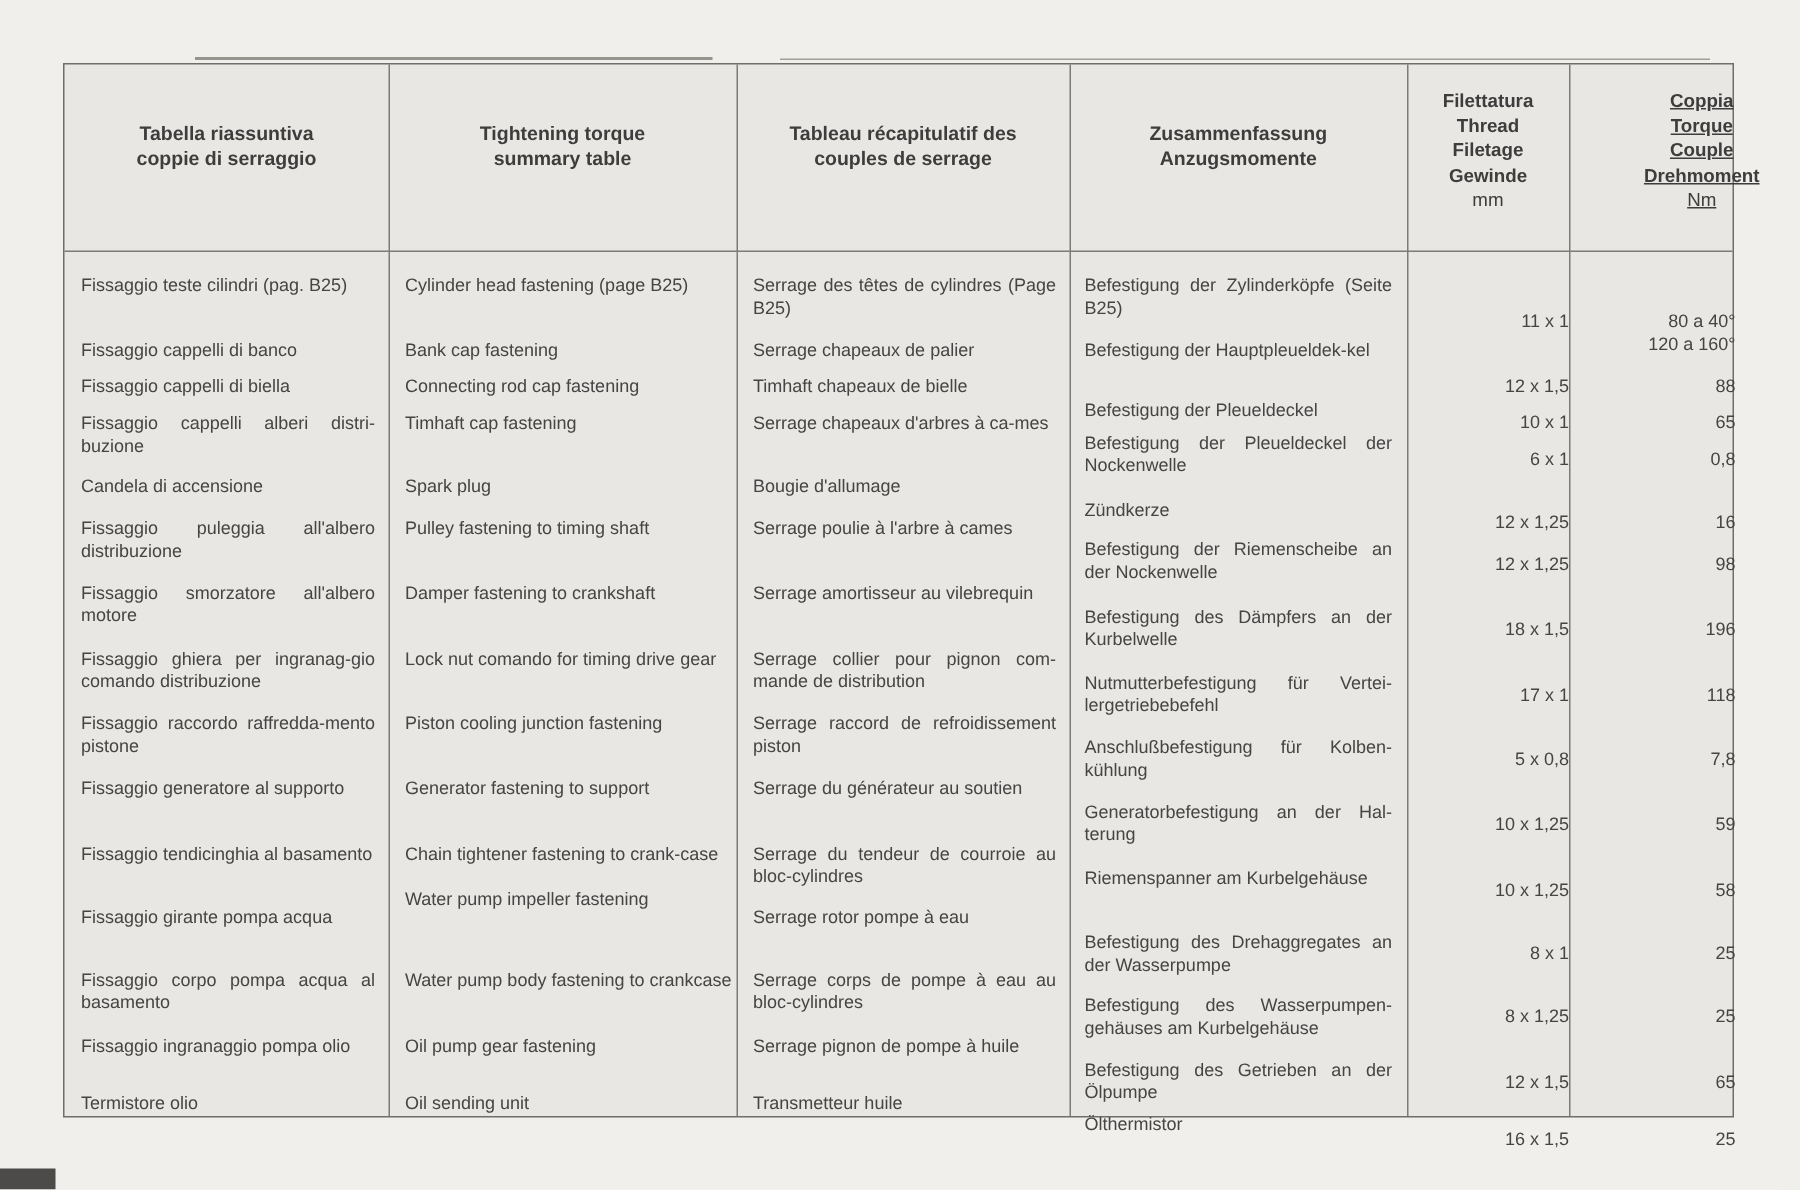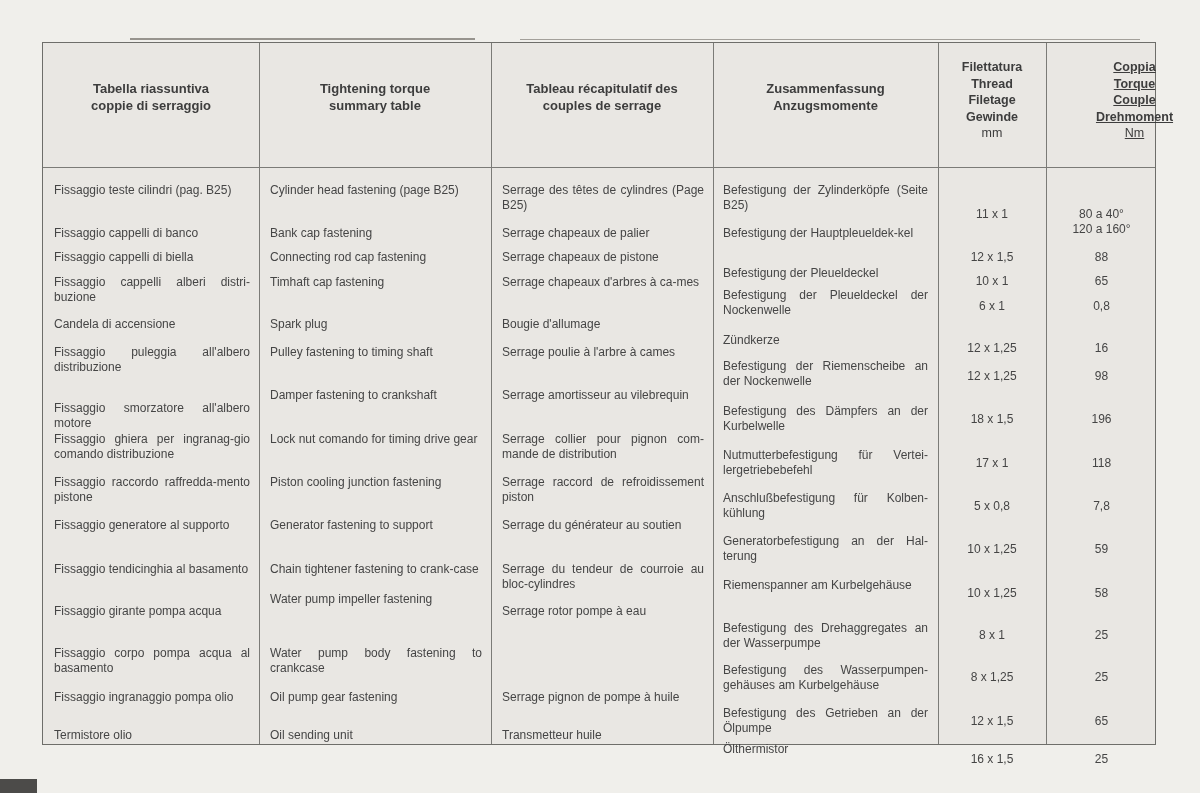--- a/index.html
+++ b/index.html
@@ -15,28 +15,28 @@
   .h{position:absolute;text-align:center;white-space:pre-line;font-weight:bold;
      font-size:13px;line-height:17px;color:#3d3d3d;}
   .h-it{left:0;width:216px;top:37px;text-align:center;}
   .h-en{left:216px;width:232px;top:37px;}
   .h-fr{left:448px;width:222px;top:37px;}
   .h-de{left:670px;width:225px;top:37px;}
   .h-th{left:895px;width:108px;top:16px;font-size:12.5px;line-height:16.5px;}
   .h-tq{left:1036px;width:111px;top:16px;font-size:12.5px;line-height:16.5px;text-decoration:underline;}
   .unit{font-weight:normal;}
   .col{position:absolute;top:0;height:100%;}
-  .col-it{left:0;width:216px;} .col-en{left:216px;width:232px;} .col-fr{left:448px;width:222px;}
+  .col-it{left:0;width:216px;} .col-en{left:216px;width:232px;padding-left:12px;} .col-fr{left:448px;width:222px;}
   .col-de{left:670px;width:225px;} .col-th{left:895px;width:108px;} .col-tq{left:1003px;width:111px;}
   .c{position:absolute;font-size:12px;line-height:15px;}
   .col-it .c{left:11px;right:9px;text-align:justify;}
   .col-en .c{left:11px;right:9px;text-align:justify;}
   .col-fr .c{left:11px;right:9px;text-align:justify;}
   .col-de .c{left:10px;right:10px;text-align:justify;}
-  .col-th .c,.col-tq .c{left:0;right:0;text-align:center;white-space:pre-line;margin-top:36px;}
+  .col-th .c,.col-tq .c{left:0;right:0;text-align:right;white-space:pre-line;margin-top:36px;}
   .page-tab{position:absolute;left:0;top:779px;width:37px;height:14px;background:#4c4b49;}
 </style>
 </head>
 <body>
 
 <div class="page">
   <div class="scan-line"></div>
   <div class="scan-line2"></div>
 
   <div class="ttable">
@@ -66,21 +66,21 @@
 Drehmoment</span>
 <span class="unit">Nm</span></div>
 
     <div class="col col-it">
       <p class="c" style="top:128px">Fissaggio teste cilindri (pag. B25)</p>
       <p class="c" style="top:171px">Fissaggio cappelli di banco</p>
       <p class="c" style="top:195px">Fissaggio cappelli di biella</p>
       <p class="c" style="top:220px">Fissaggio cappelli alberi distri-buzione</p>
       <p class="c" style="top:262px">Candela di accensione</p>
       <p class="c" style="top:290px">Fissaggio puleggia all'albero distribuzione</p>
-      <p class="c" style="top:346px">Fissaggio smorzatore all'albero motore</p>
+      <p class="c" style="top:333px">Fissaggio smorzatore all'albero motore</p>
       <p class="c" style="top:377px">Fissaggio ghiera per ingranag-gio comando distribuzione</p>
       <p class="c" style="top:420px">Fissaggio raccordo raffredda-mento pistone</p>
       <p class="c" style="top:463px">Fissaggio generatore al supporto</p>
       <p class="c" style="top:507px">Fissaggio tendicinghia al basamento</p>
       <p class="c" style="top:549px">Fissaggio girante pompa acqua</p>
       <p class="c" style="top:591px">Fissaggio corpo pompa acqua al basamento</p>
       <p class="c" style="top:635px">Fissaggio ingranaggio pompa olio</p>
       <p class="c" style="top:673px">Termistore olio</p>
     </div>
 
@@ -98,30 +98,31 @@
       <p class="c" style="top:507px">Chain tightener fastening to crank-case</p>
       <p class="c" style="top:537px">Water pump impeller fastening</p>
       <p class="c" style="top:591px">Water pump body fastening to crankcase</p>
       <p class="c" style="top:635px">Oil pump gear fastening</p>
       <p class="c" style="top:673px">Oil sending unit</p>
     </div>
 
     <div class="col col-fr">
       <p class="c" style="top:128px">Serrage des têtes de cylindres (Page B25)</p>
       <p class="c" style="top:171px">Serrage chapeaux de palier</p>
-      <p class="c" style="top:195px">Serrage chapeaux de pistone</p>
+      <p class="c" style="top:195px">Timhaft chapeaux de bielle</p>
       <p class="c" style="top:220px">Serrage chapeaux d'arbres à ca-mes</p>
       <p class="c" style="top:262px">Bougie d'allumage</p>
       <p class="c" style="top:290px">Serrage poulie à l'arbre à cames</p>
       <p class="c" style="top:333px">Serrage amortisseur au vilebrequin</p>
       <p class="c" style="top:377px">Serrage collier pour pignon com-mande de distribution</p>
       <p class="c" style="top:420px">Serrage raccord de refroidissement piston</p>
       <p class="c" style="top:463px">Serrage du générateur au soutien</p>
       <p class="c" style="top:507px">Serrage du tendeur de courroie au bloc-cylindres</p>
       <p class="c" style="top:549px">Serrage rotor pompe à eau</p>
+      <p class="c" style="top:591px">Serrage corps de pompe à eau au bloc-cylindres</p>
       <p class="c" style="top:635px">Serrage pignon de pompe à huile</p>
       <p class="c" style="top:673px">Transmetteur huile</p>
     </div>
 
     <div class="col col-de">
       <p class="c" style="top:128px">Befestigung der Zylinderköpfe (Seite B25)</p>
       <p class="c" style="top:171px">Befestigung der Hauptpleueldek-kel</p>
       <p class="c" style="top:211px">Befestigung der Pleueldeckel</p>
       <p class="c" style="top:233px">Befestigung der Pleueldeckel der Nockenwelle</p>
       <p class="c" style="top:278px">Zündkerze</p>

